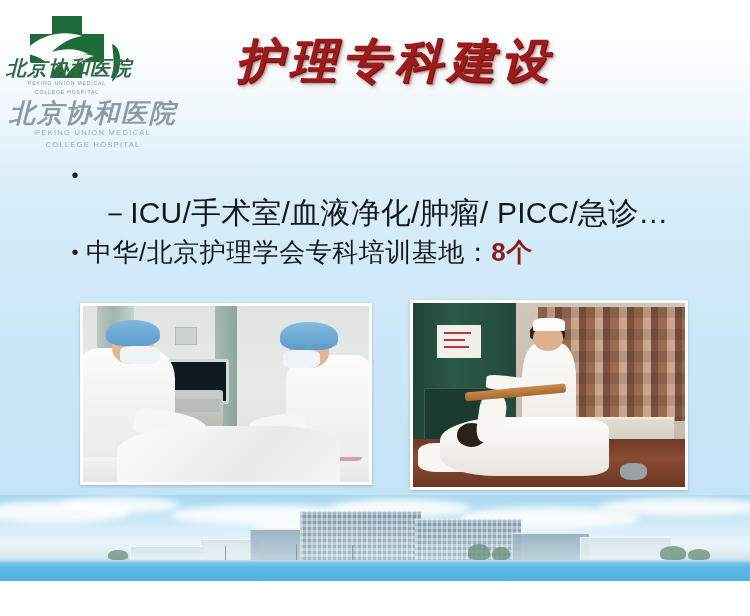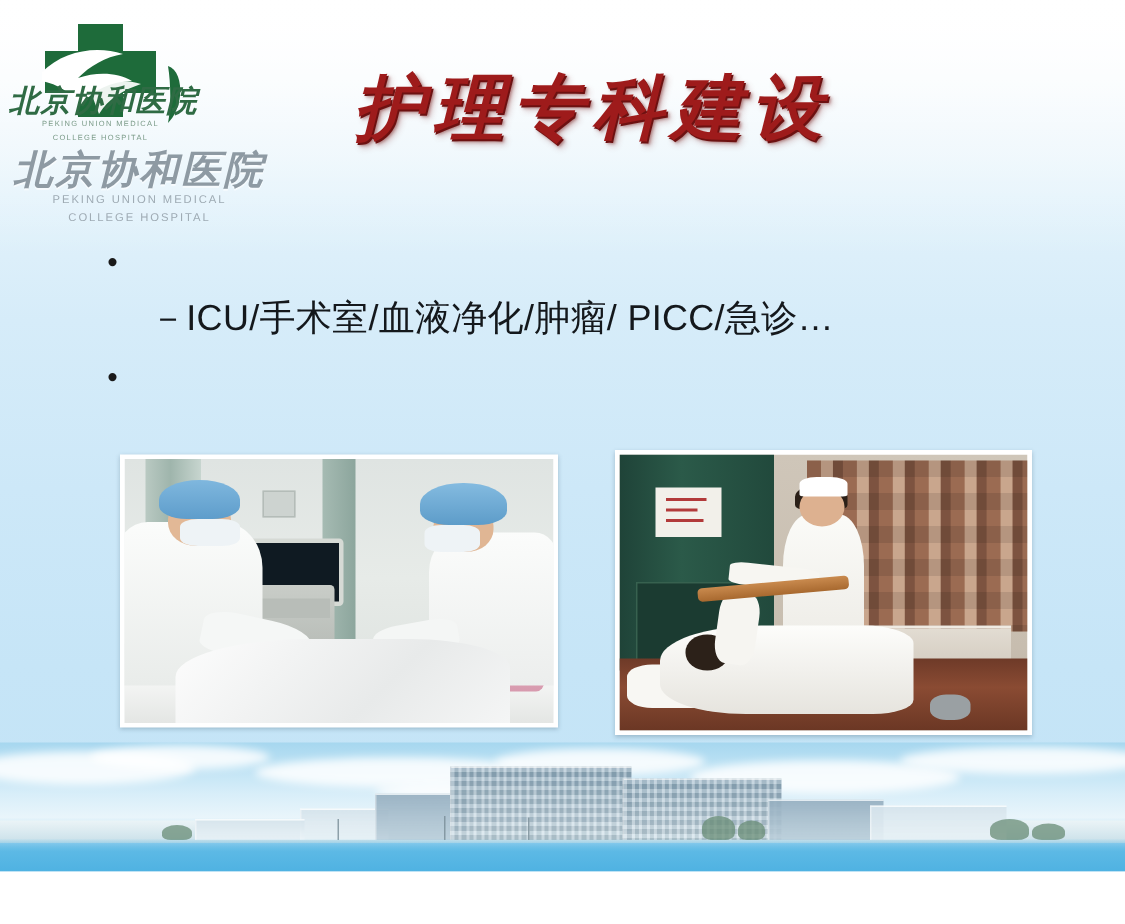--- a/index.html
+++ b/index.html
@@ -106,21 +106,21 @@
     letter-spacing: 1.3px;
     line-height: 1.45;
     margin-top: 1px;
     white-space: nowrap;
   }
 
   
   .title {
     position: absolute;
     left: 215px;
-    top: 48px;
+    top: 36px;
     width: 360px;
     text-align: center;
     font-family: "Liberation Serif", "DejaVu Serif", serif;
     font-size: 47px;
     font-weight: bold;
     font-style: italic;
     color: #9e1b1b;
     letter-spacing: 6px;
     line-height: 1.1;
     white-space: nowrap;
@@ -160,21 +160,21 @@
   }
   .hl {
     color: #8f1b1b;
     font-weight: bold;
   }
   .sub-row {
     margin: 4px 0 6px 36px;
   }
   .sub-text {
     font-family: "Liberation Sans", "DejaVu Sans", sans-serif;
-    font-size: 24px;
+    font-size: 30px;
     line-height: 32px;
     color: #14181c;
     white-space: nowrap;
     letter-spacing: 0.2px;
   }
 
   
   .photo {
     position: absolute;
     background: #ffffff;
@@ -482,20 +482,21 @@
     <div class="bullet-row">
       <div class="bullet-dot">•</div>
     </div>
 
     <div class="sub-row">
       <div class="sub-text">－ICU/手术室/血液净化/肿瘤/ PICC/急诊…</div>
     </div>
 
     <div class="bullet-row">
       <div class="bullet-dot">•</div>
+      <div class="bullet-text"><span>中华/北京护理学会专科培训基地：</span><span class="hl">8个</span></div>
     </div>
 
   </div>
 
   <div class="photo photo-left">
     <div class="photo-inner">
       <div class="ls-wall"></div>
       <div class="ls-doorframe"></div>
       <div class="ls-doorframe2"></div>
       <div class="ls-switch"></div>

